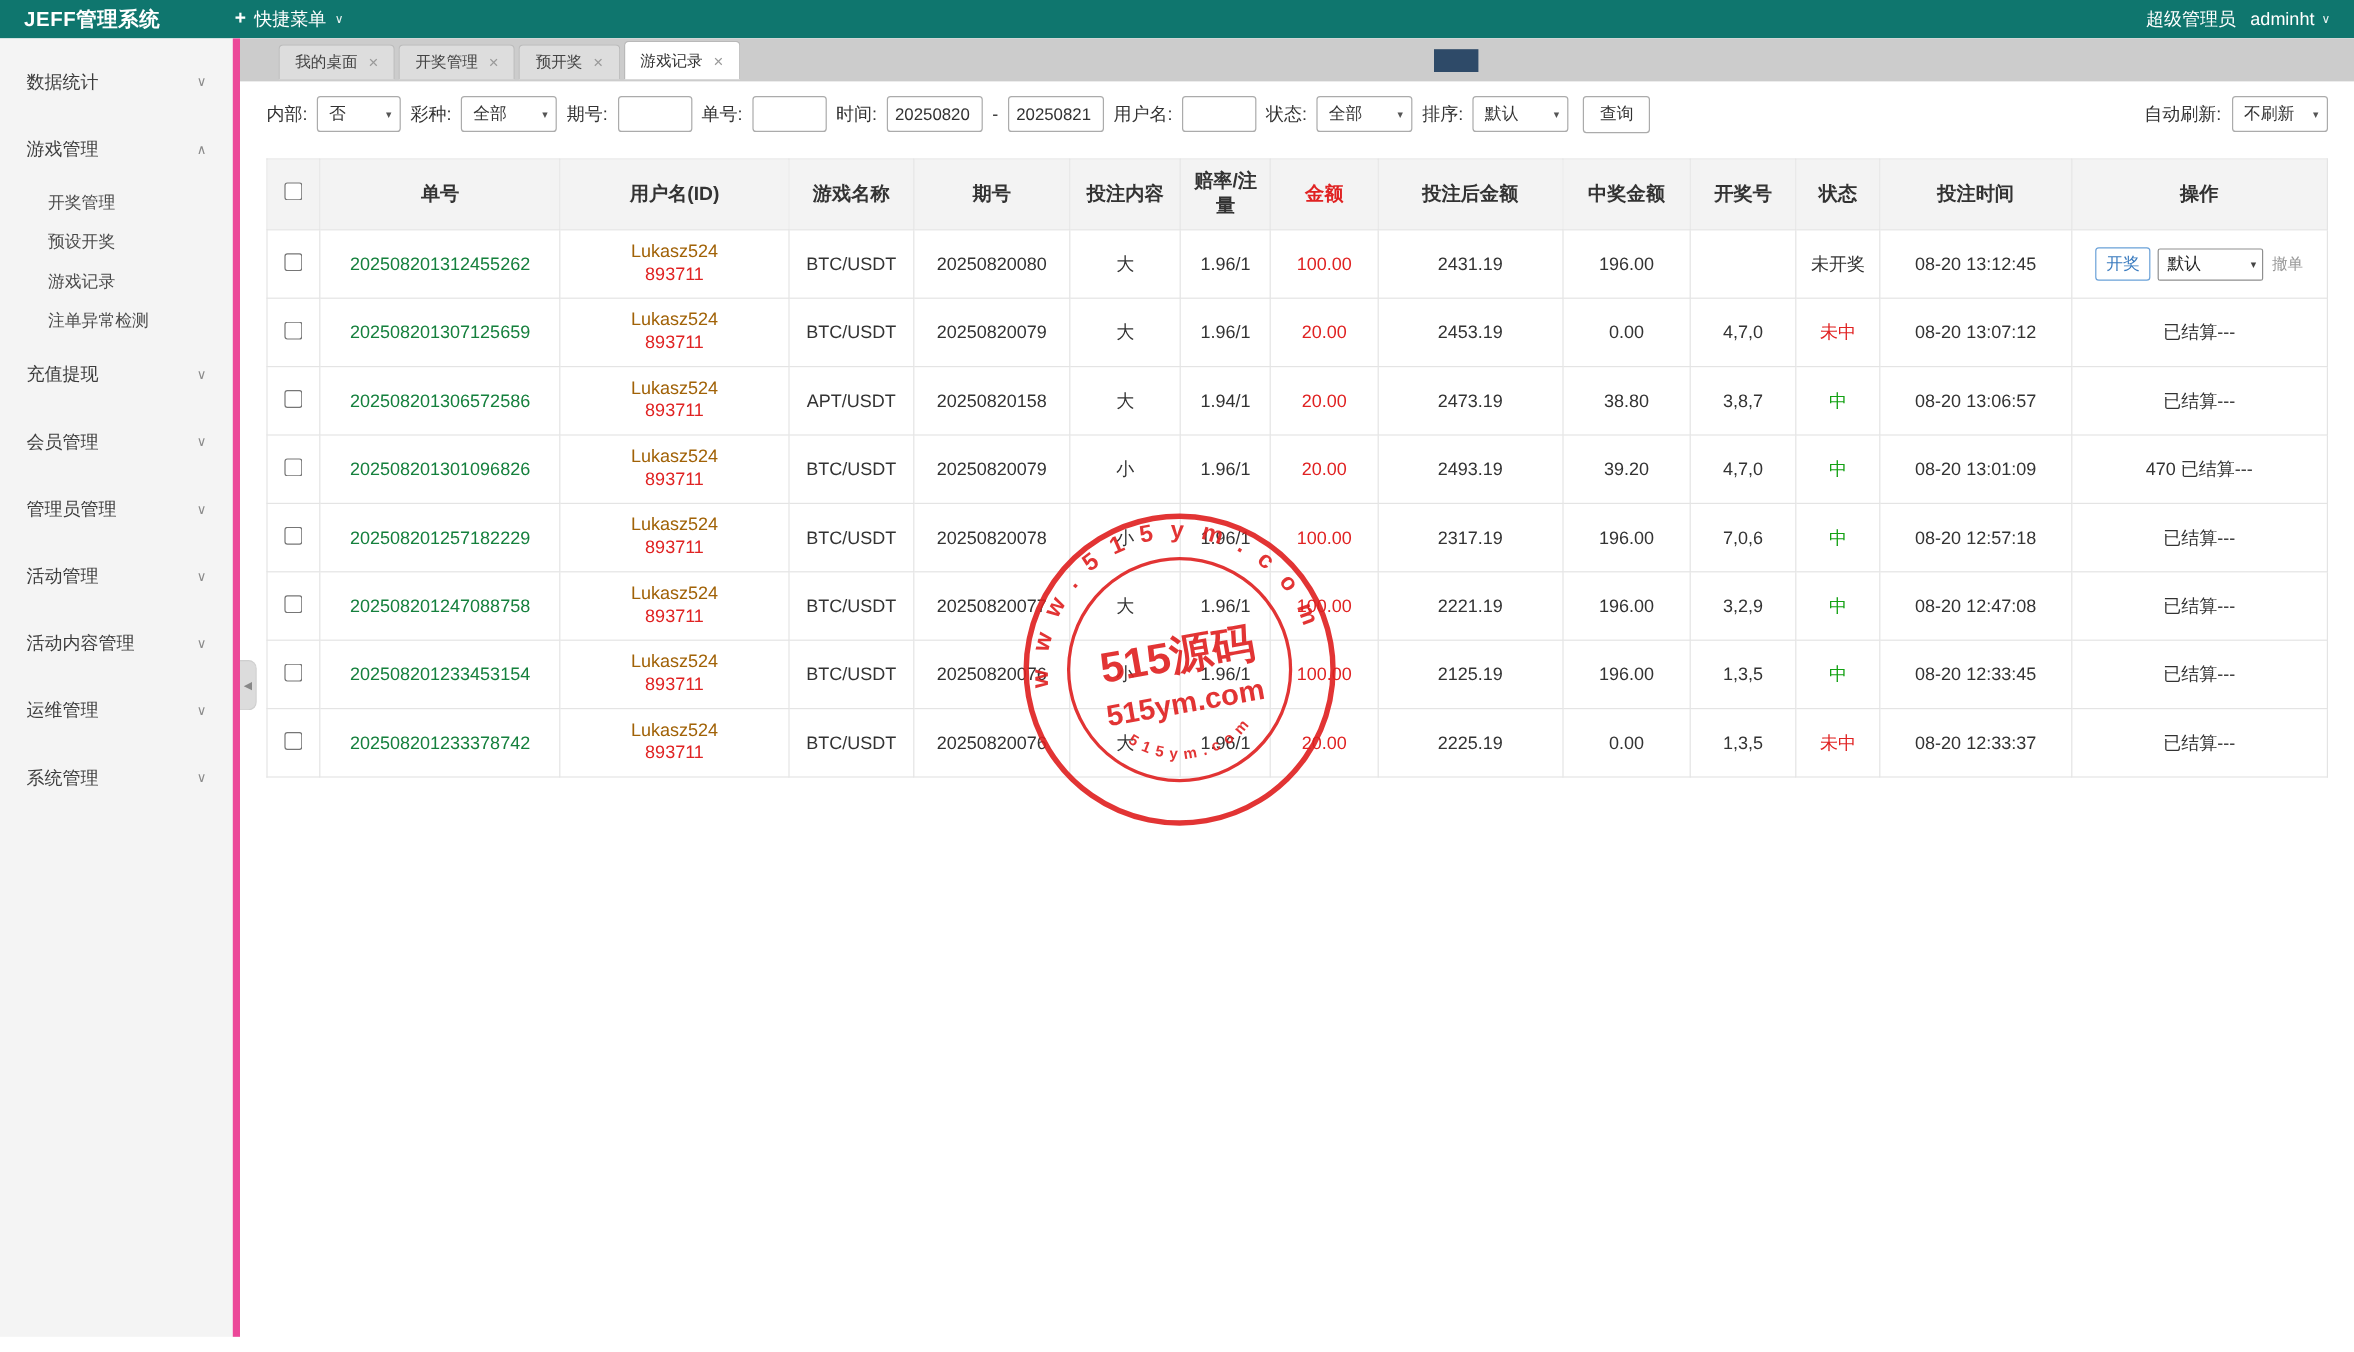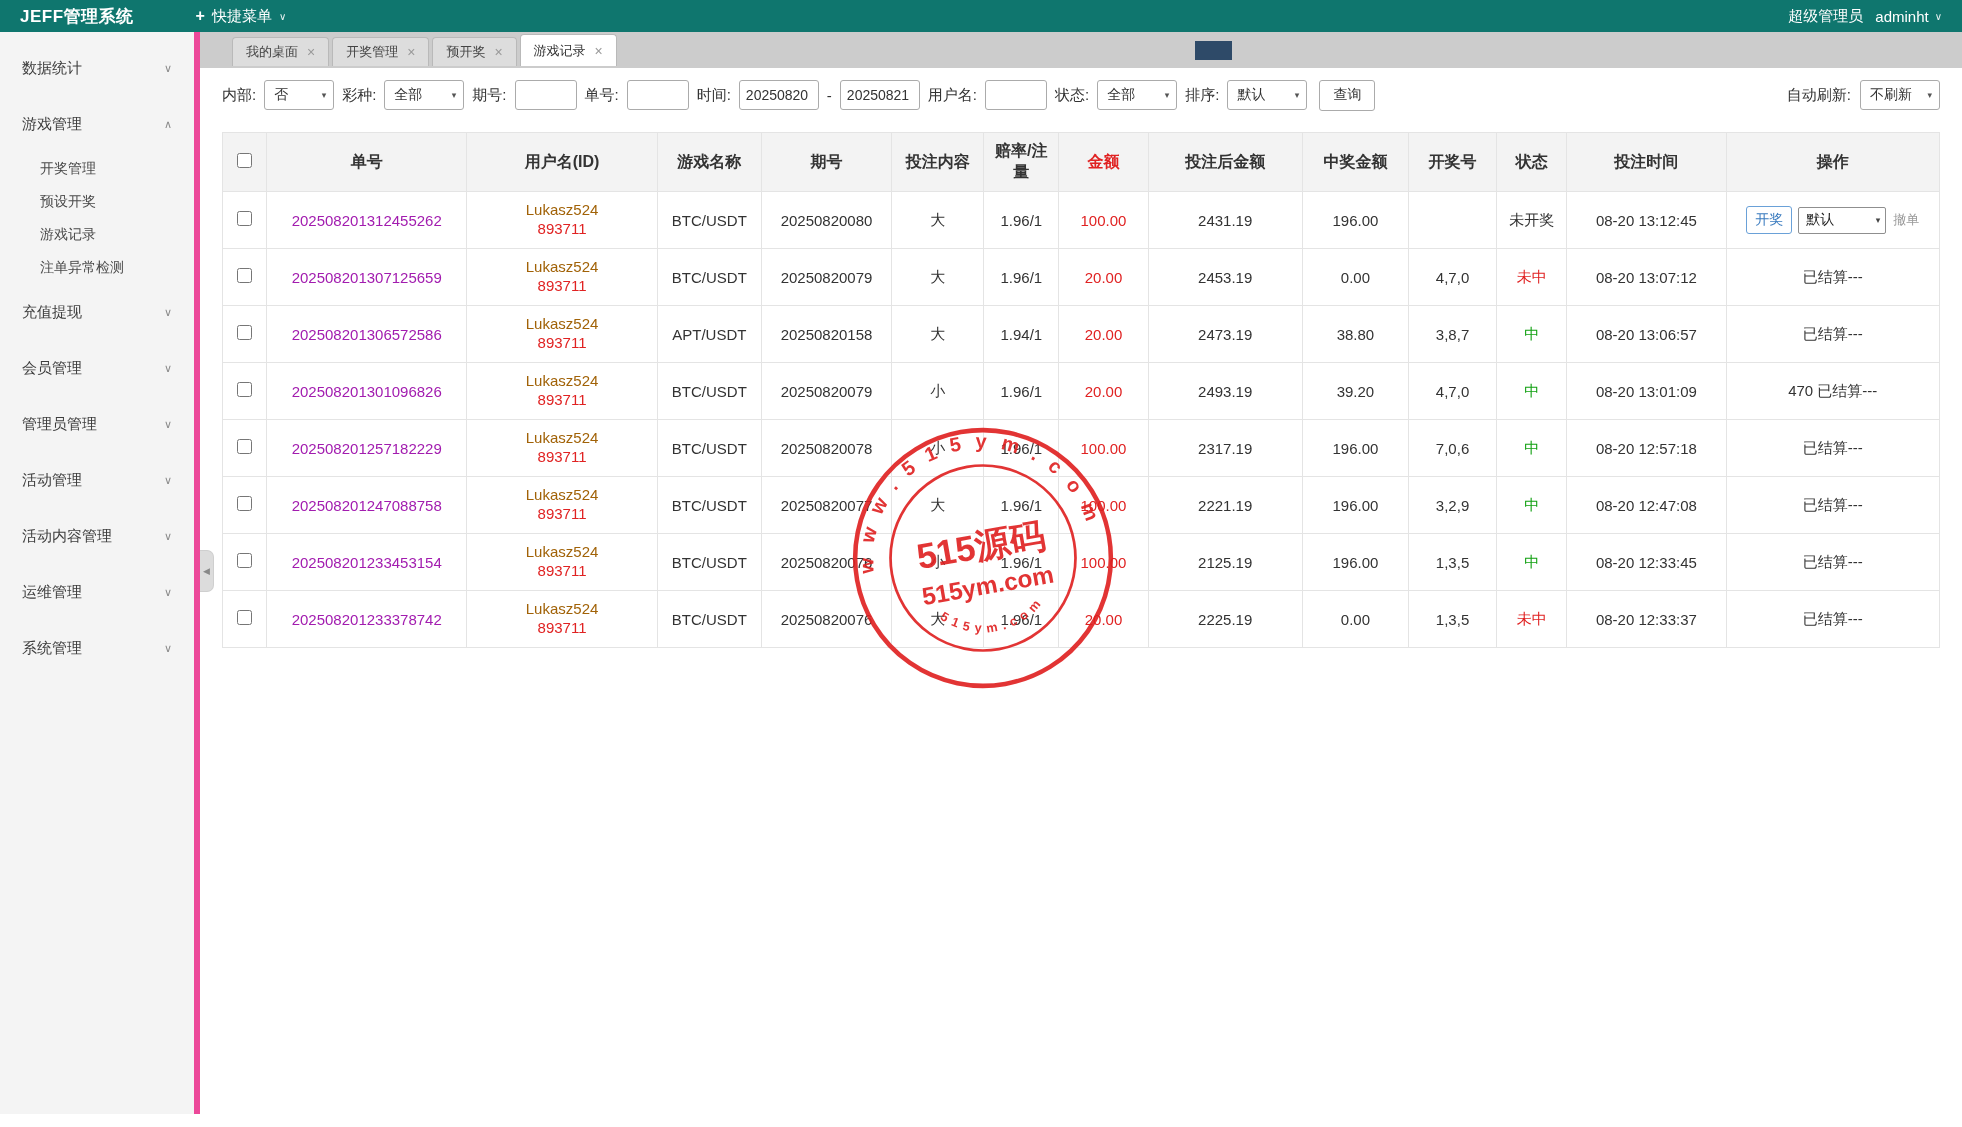--- a/index.html
+++ b/index.html
@@ -44,21 +44,21 @@
   .btn-search{border:1px solid #ababab;background:#fff;border-radius:3px;height:31px;padding:0 13px;font-size:14px;color:#333;cursor:pointer;margin-left:4px}
   .fright{margin-left:auto;display:flex;align-items:center;gap:9px}
 
   
   .content{padding:10px 22px 0 22px}
   table{width:100%;border-collapse:collapse;table-layout:fixed}
   th,td{border:1px solid #e4e4e4;text-align:center;font-size:15px;color:#333;padding:4px 4px;overflow:hidden}
   thead th{background:#f3f3f3;font-weight:bold;height:59px;font-size:16px;color:#333}
   tbody td{height:57px;background:#fff}
   th.h-amount{color:#e02222}
-  .c-order{color:#a21caf}
+  .c-order{color:#15803d}
   .u-name{color:#a16207;line-height:1.25}
   .u-id{color:#e02222;line-height:1.25}
   .c-amount{color:#e02222}
   .st-win{color:#13a113}
   .st-lose{color:#e02222}
   .st-pending{color:#333}
   .col-check input,.row-check{width:15px;height:15px;cursor:pointer}
   .c-action{white-space:nowrap}
   .btn-draw{border:1px solid #6aa1d8;color:#3a7bbf;background:#fff;border-radius:3px;padding:4px 8px;font-size:14px;cursor:pointer;vertical-align:middle}
   .mini-select{border:1px solid #8f8f8f;border-radius:2px;background:#fff;height:27px;display:inline-flex;align-items:center;justify-content:space-between;width:88px;padding:0 5px 0 7px;font-size:14px;color:#222;margin-left:6px;cursor:pointer;vertical-align:middle}

